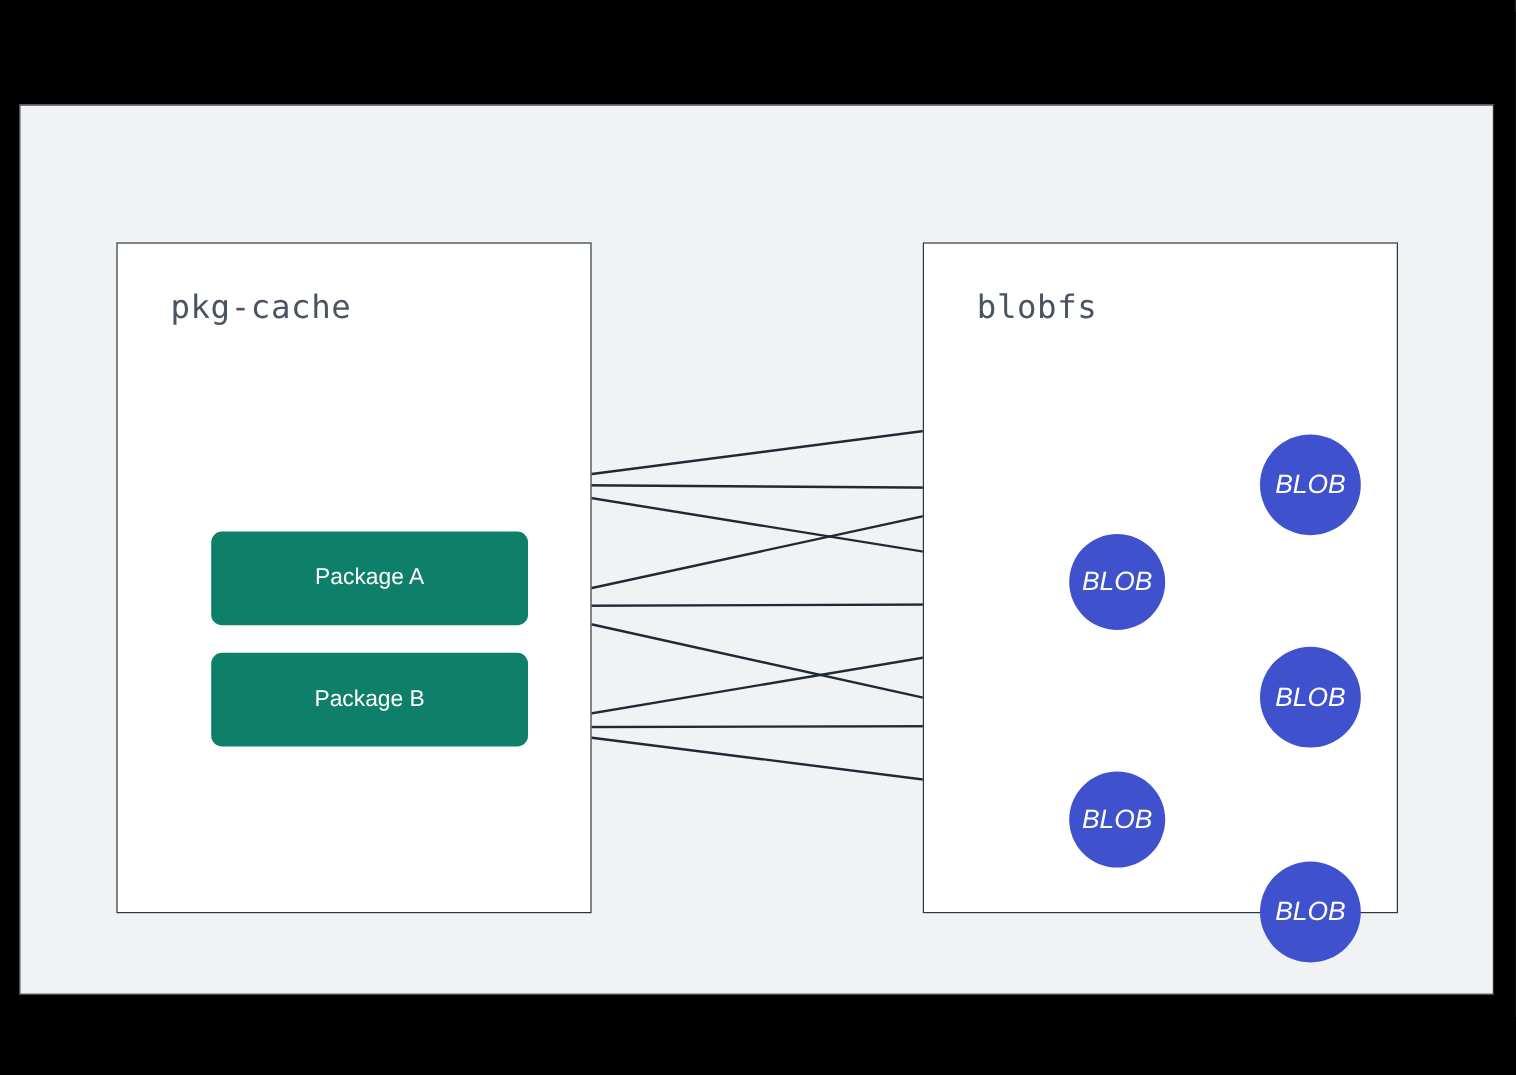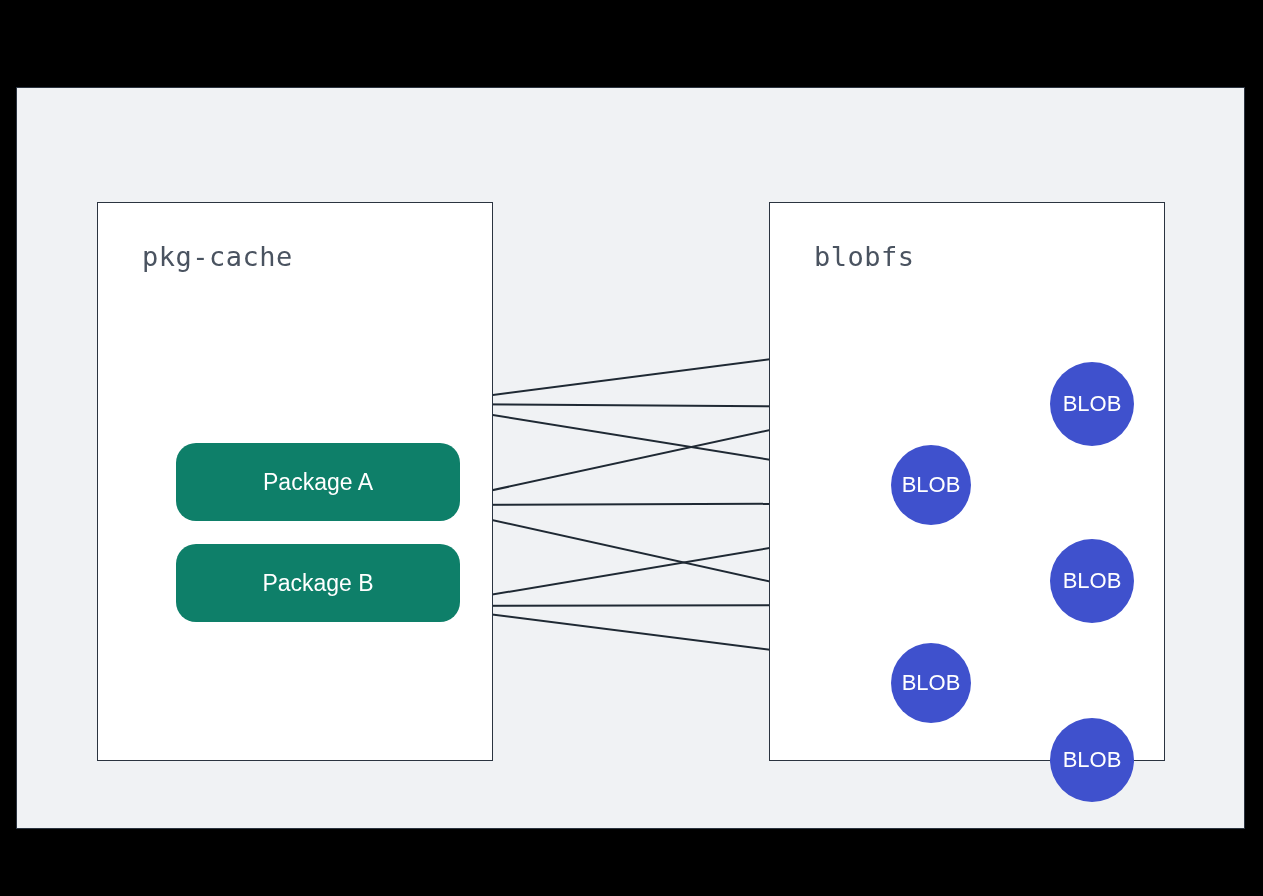--- a/index.html
+++ b/index.html
@@ -61,48 +61,49 @@
     top: 38px;
     font-family: "DejaVu Sans Mono", "Liberation Mono", monospace;
     font-size: 27px;
     color: #4a5360;
     letter-spacing: 0.5px;
     white-space: nowrap;
   }
 
   .package-node {
     position: absolute;
-    width: 284px;
+    width: 264px;
     height: 78px;
-    border-radius: 20px;
+    border-radius: 9px;
     background: #0e7f69;
     color: #ffffff;
     display: flex;
     align-items: center;
     justify-content: center;
-    font-size: 23px;
+    font-size: 19px;
     font-family: "Liberation Sans", sans-serif;
     box-sizing: border-box;
   }
 
   #pkg-a { left: 159px; top: 355px; }
   #pkg-b { left: 159px; top: 456px; }
   #pkg-c { left: 159px; top: 557px; }
 
   .blob-node {
     position: absolute;
     border-radius: 50%;
     background: #3f51cd;
     color: #ffffff;
     display: flex;
     align-items: center;
     justify-content: center;
     font-size: 22px;
     font-family: "Liberation Sans", sans-serif;
     box-sizing: border-box;
+    font-style: italic;
   }
 
   #blob-1 { left: 1033px; top: 274px; width: 84px; height: 84px; }
   #blob-2 { left: 874px; top: 357px; width: 80px; height: 80px; }
   #blob-3 { left: 1033px; top: 451px; width: 84px; height: 84px; }
   #blob-4 { left: 874px; top: 555px; width: 80px; height: 80px; }
   #blob-5 { left: 1033px; top: 630px; width: 84px; height: 84px; }
 
   #edge-layer {
     position: absolute;

